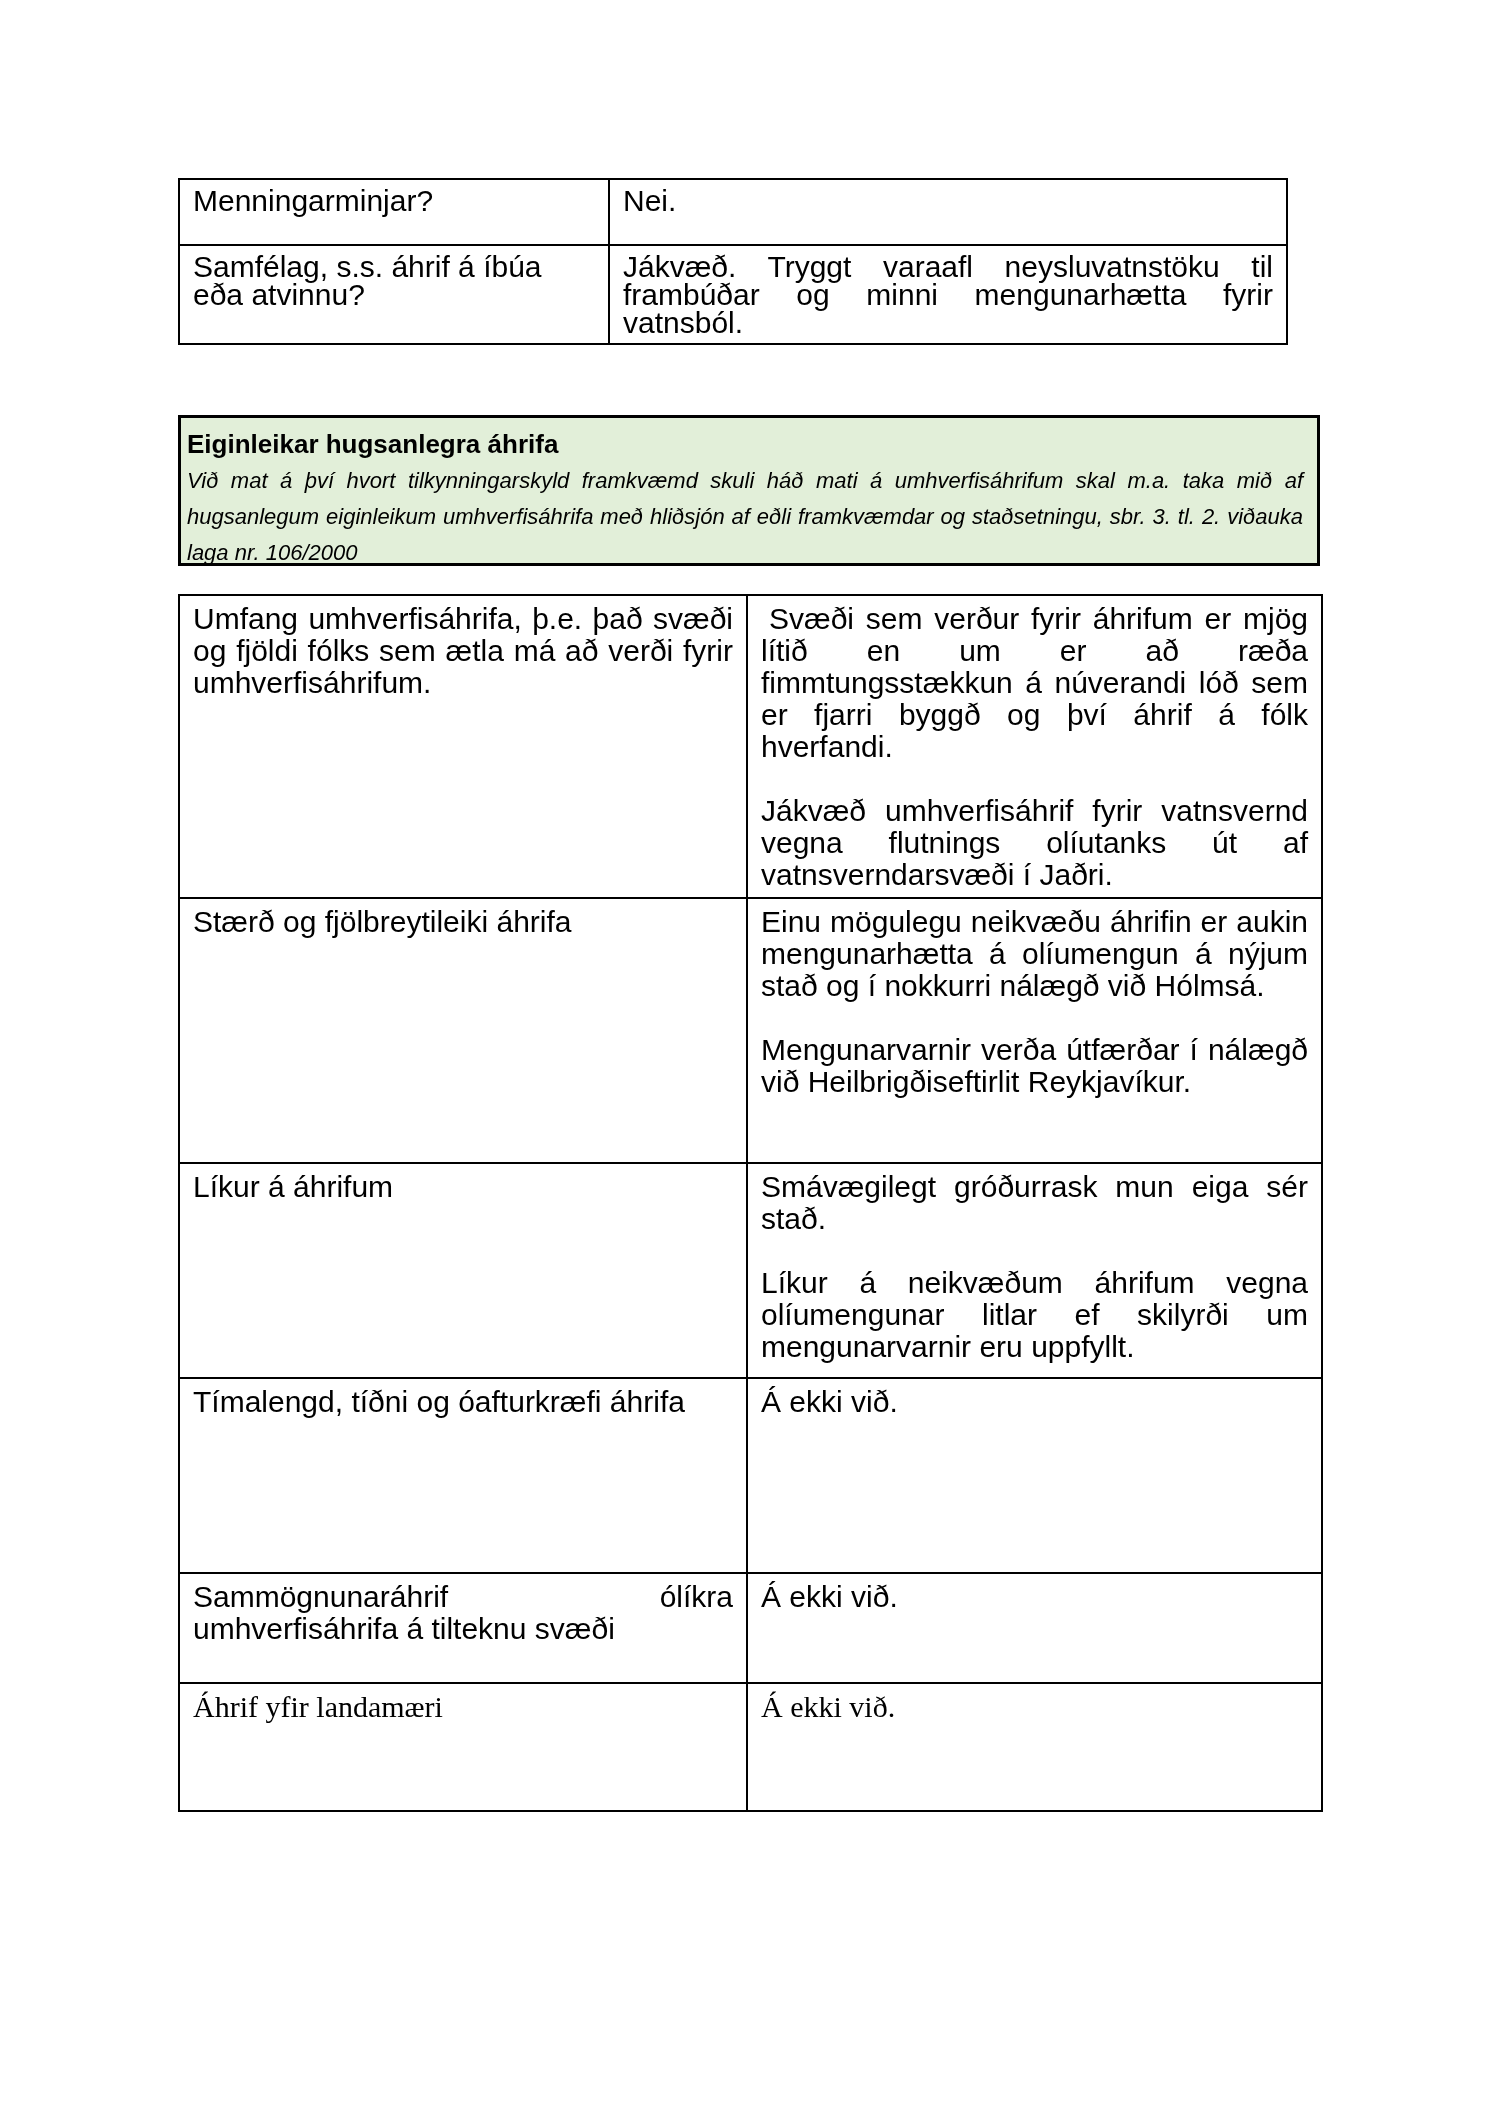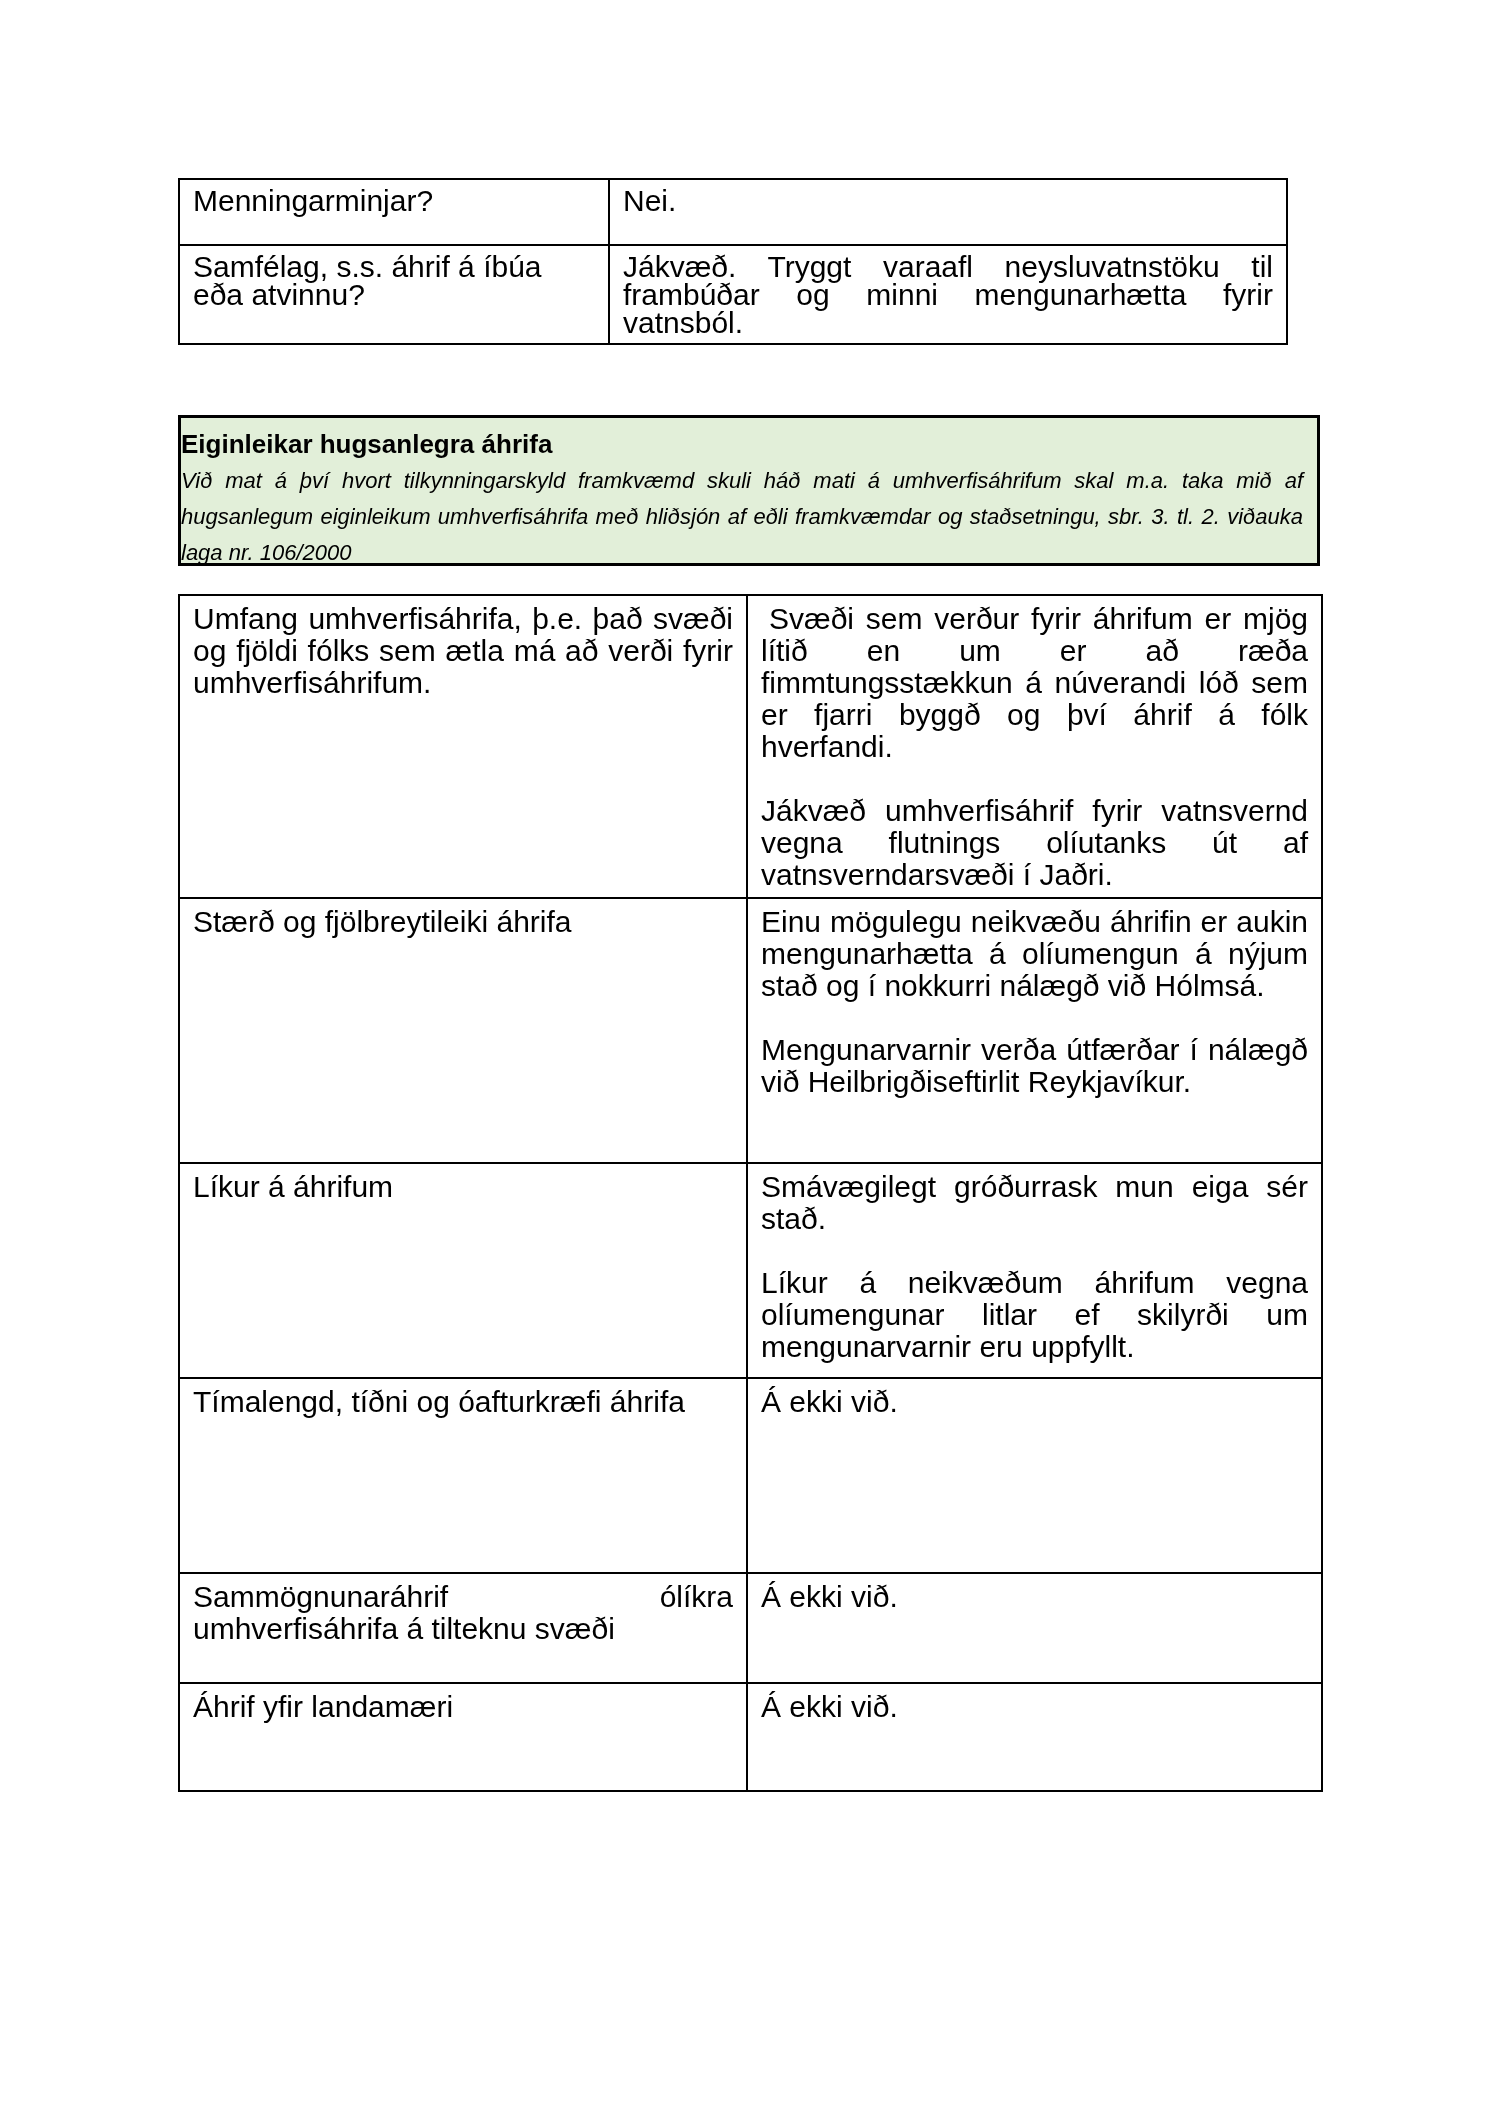--- a/index.html
+++ b/index.html
@@ -43,39 +43,39 @@
 
   .main-table {
     width: 1143px;
   }
   .main-table td { line-height: 32px; }
   .main-table .mt-r0 { height: 275px; }
   .main-table .mt-r1 { height: 265px; }
   .main-table .mt-r2 { height: 215px; }
   .main-table .mt-r3 { height: 195px; }
   .main-table .mt-r4 { height: 110px; }
-  .main-table .mt-r5 { height: 108px; }
+  .main-table .mt-r5 { height: 128px; font-family: Liberation Serif, serif; }
 
   td.cell-justify { text-align: justify; }
   td p {
     margin: 0;
     text-align: justify;
   }
   td p + p { margin-top: 32px; }
   p.p-indent { text-indent: 8px; }
 
   
   .green-box {
     box-sizing: border-box;
     width: 1142px;
     height: 151px;
     margin-top: 70px;
     border: 3px solid #000000;
     background: #e2efd9;
-    padding: 9px 14px 8px 0;
+    padding: 9px 14px 8px 6px;
     overflow: hidden;
   }
   .green-title {
     font-size: 26px;
     font-weight: bold;
     line-height: 34px;
   }
   .green-body {
     font-size: 22px;
     font-style: italic;

